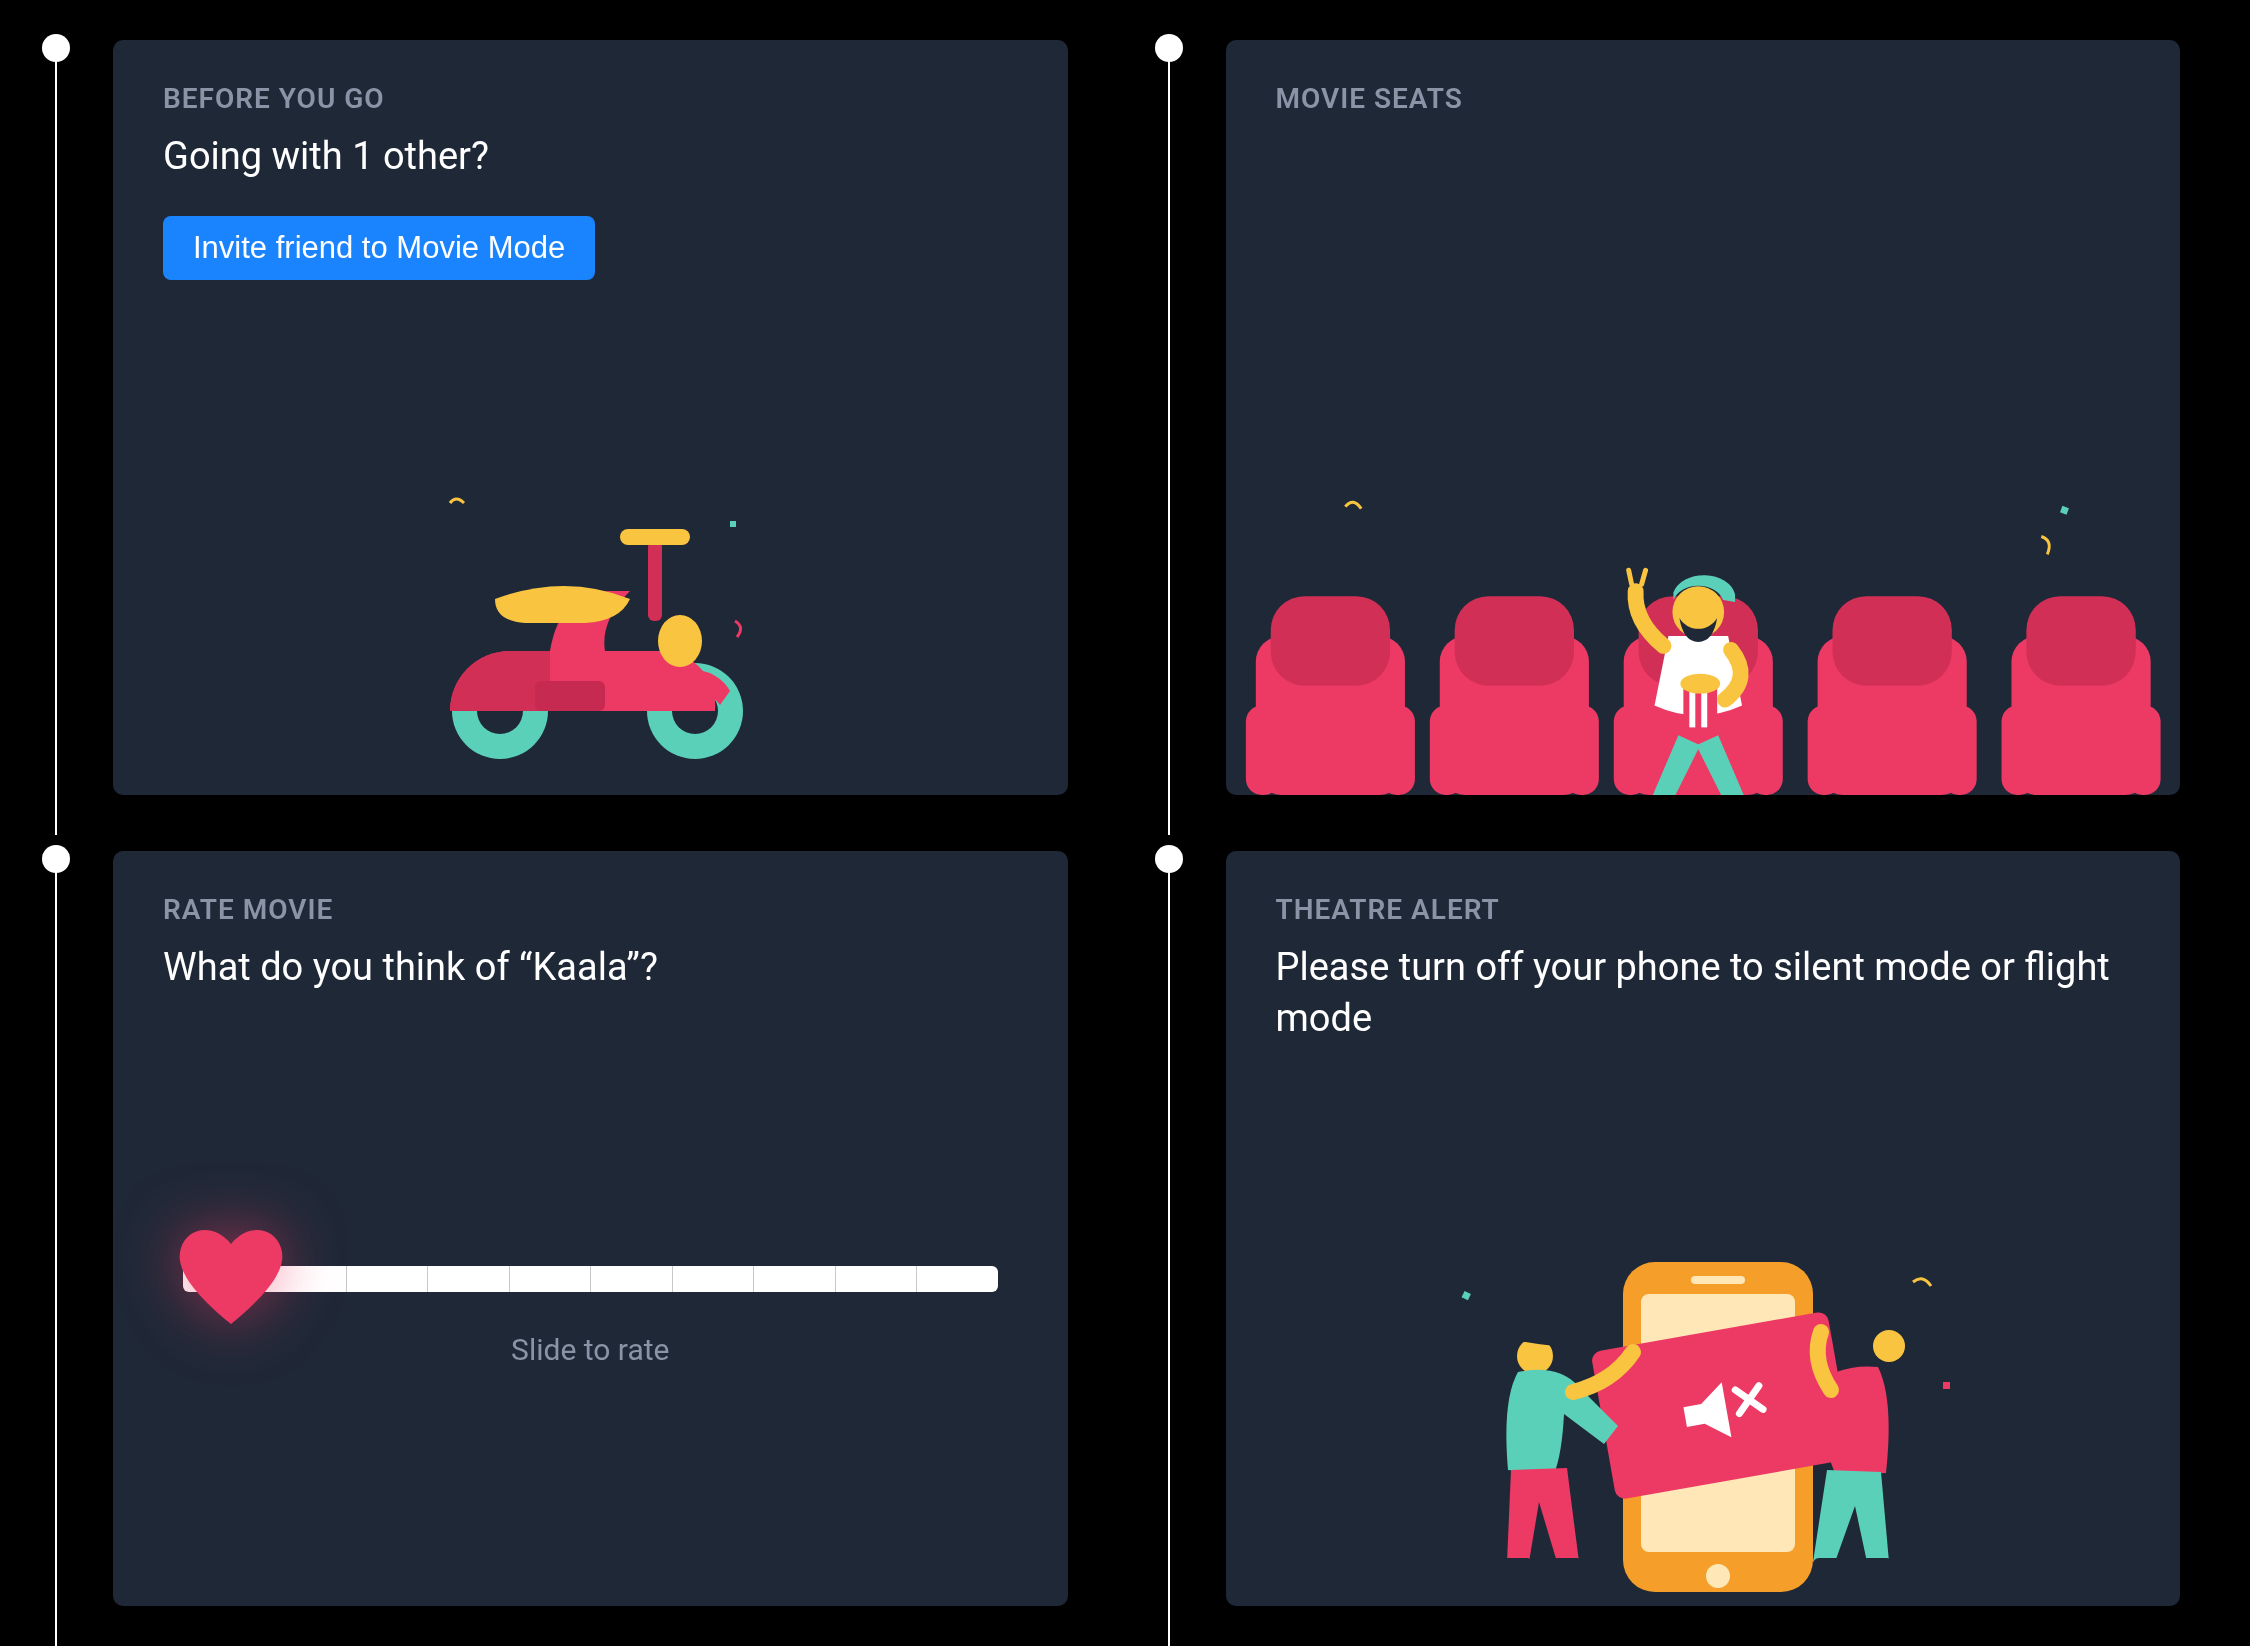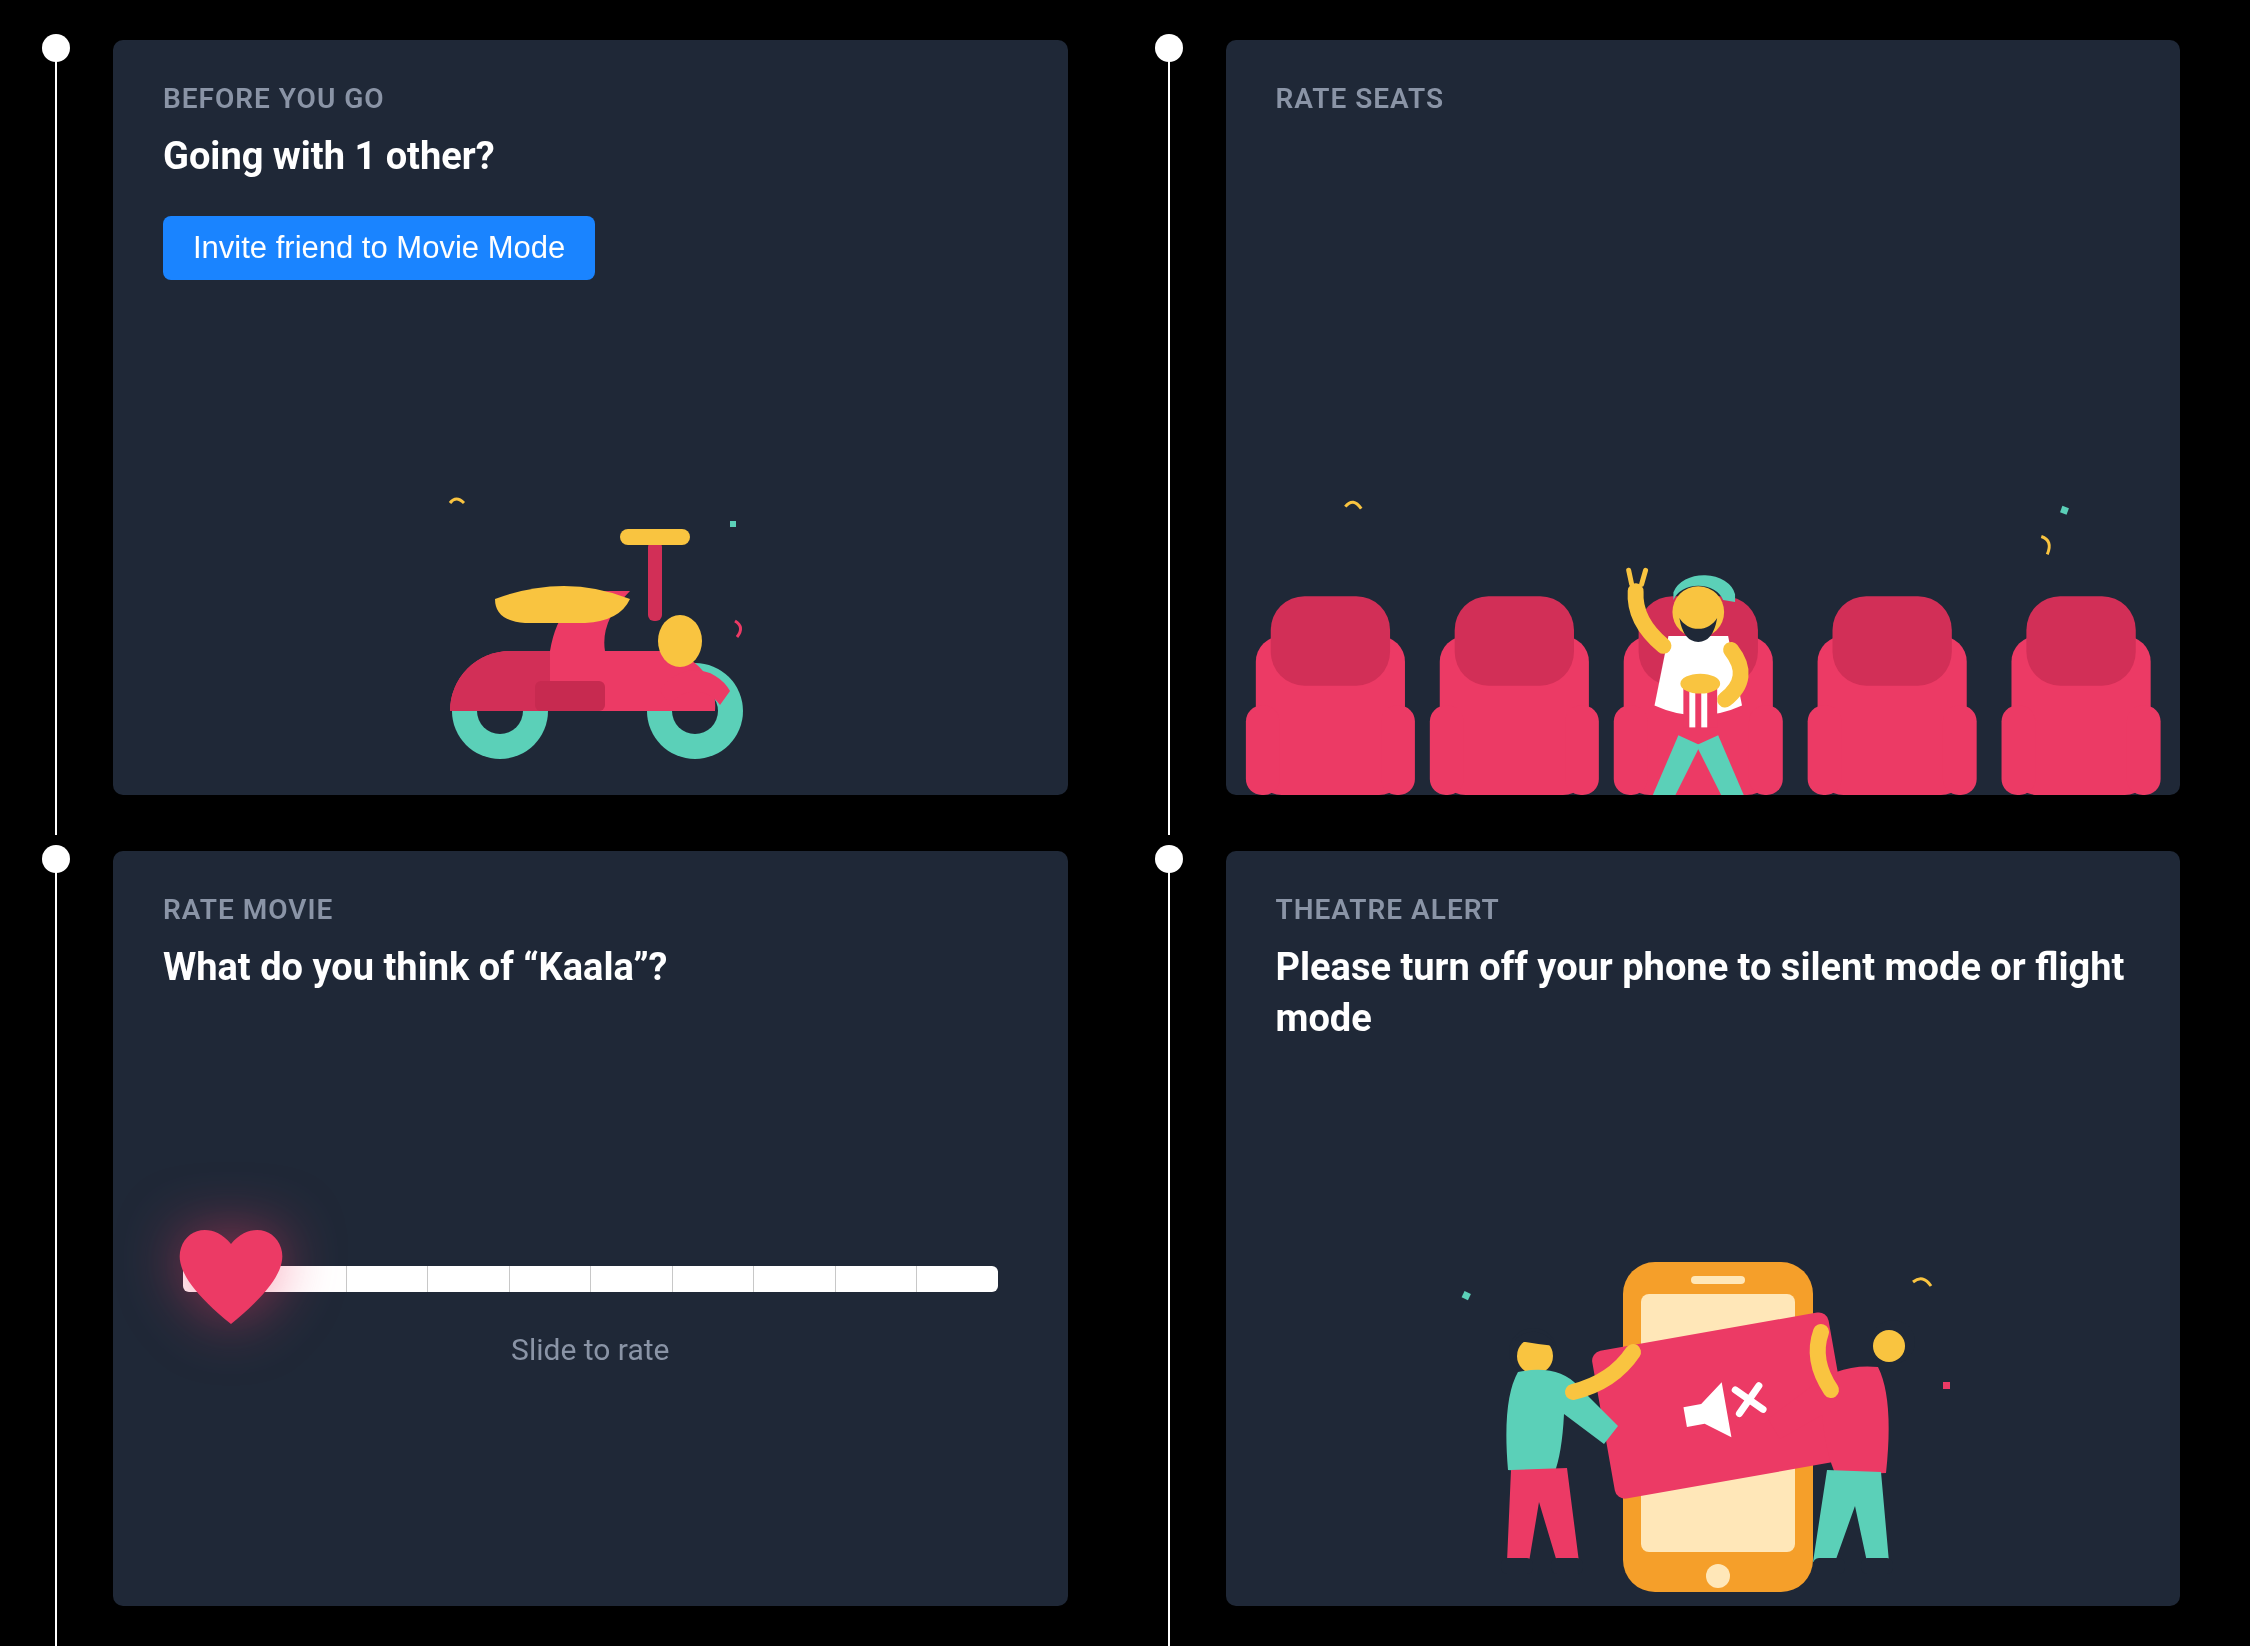--- a/index.html
+++ b/index.html
@@ -54,21 +54,21 @@
   .eyebrow {
     color: #8a94a6;
     font-size: 28px;
     font-weight: 600;
     letter-spacing: 1px;
     margin-bottom: 16px;
   }
   .title {
     color: #fff;
     font-size: 38px;
-    font-weight: 700;
+    font-weight: 400;
     line-height: 1.35;
   }
   .invite-btn {
     display: inline-block;
     background: #1a84ff;
     color: #fff;
     font-size: 31px;
     font-weight: 500;
     padding: 14px 30px;
     border-radius: 8px;
@@ -164,21 +164,21 @@
           <rect x="155" y="200" width="70" height="30" rx="6" fill="#c72a50"></rect>
         </svg>
       </div>
     </div>
   </div>
 
   <div class="cell">
     <div class="timeline"></div>
     <div class="dot"></div>
     <div class="card">
-      <div class="eyebrow">RATE SEATS</div>
+      <div class="eyebrow">MOVIE SEATS</div>
       <div class="illus seats-wrap">
         <svg width="100%" height="320" viewBox="0 0 960 320" preserveAspectRatio="xMidYMax meet">
 
           <path d="M120 30 q8 -10 16 2" stroke="#f9c440" stroke-width="3" fill="none"></path>
           <rect x="840" y="30" width="7" height="7" fill="#5bd0b8" transform="rotate(20 843 33)"></rect>
           <path d="M820 60 q12 4 6 18" stroke="#f9c440" stroke-width="3" fill="none"></path>
 
           <g fill="#ec3a65">
             <g transform="translate(30,120)">
               <rect x="0" y="40" width="150" height="160" rx="26"></rect>

